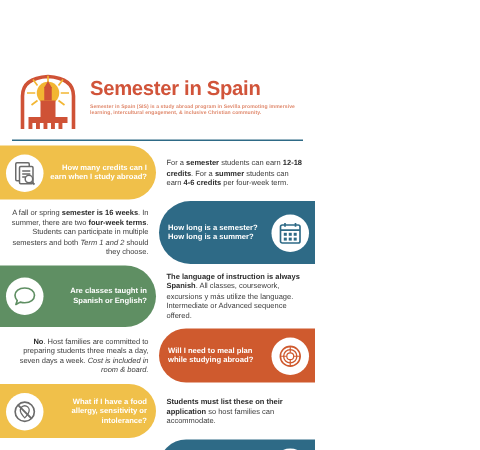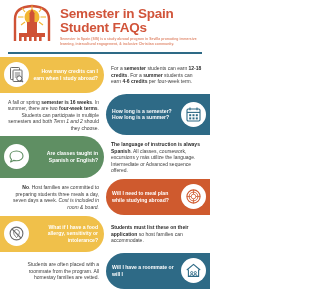--- a/index.html
+++ b/index.html
@@ -2,21 +2,21 @@
 <html><head>
 <meta charset="utf-8">
 <style>
   * { margin:0; padding:0; box-sizing:border-box; }
   body {
     width:210px; height:300px;
     background:#ffffff;
     font-family:"Liberation Sans", sans-serif;
     overflow:hidden;
   }
-  .page { width:210px; height:214px; position:relative; background:#fff; }
+  .page { width:210px; height:214px; position:relative; background:#fff;margin-top:45px; }
 
   
   .header { display:flex; padding:4px 6px 2px 10px; gap:6px; align-items:flex-start; }
   .logo { width:44px; height:38px; flex:0 0 44px; position:relative; }
   .head-text { flex:1; padding-top:3px; }
   .title-line {
     color:#d1543a;
     font-weight:bold;
     font-size:13.5px;
     line-height:13.5px;
@@ -110,21 +110,20 @@
         <rect x="9" y="29" width="26" height="4" fill="#cf5236"></rect>
         <rect x="9" y="33" width="2.6" height="4" fill="#cf5236"></rect>
         <rect x="14" y="33" width="2.6" height="4" fill="#cf5236"></rect>
         <rect x="19" y="33" width="2.6" height="4" fill="#cf5236"></rect>
         <rect x="24" y="33" width="2.6" height="4" fill="#cf5236"></rect>
         <rect x="29" y="33" width="2.6" height="4" fill="#cf5236"></rect>
       </svg>
     </div>
     <div class="head-text">
       <div class="title-line">Semester in Spain</div>
-      <div class="title-line">Student FAQs</div>
       <div class="subtitle">Semester in Spain (SIS) is a study abroad program in Sevilla promoting immersive learning, intercultural engagement, &amp; inclusive Christian community.</div>
     </div>
   </div>
   <div class="divider"></div>
 
   <div class="rows">
 
     <div class="row">
       <div class="pill" style="background:#f0c04a">
         <div class="icon-circle">

